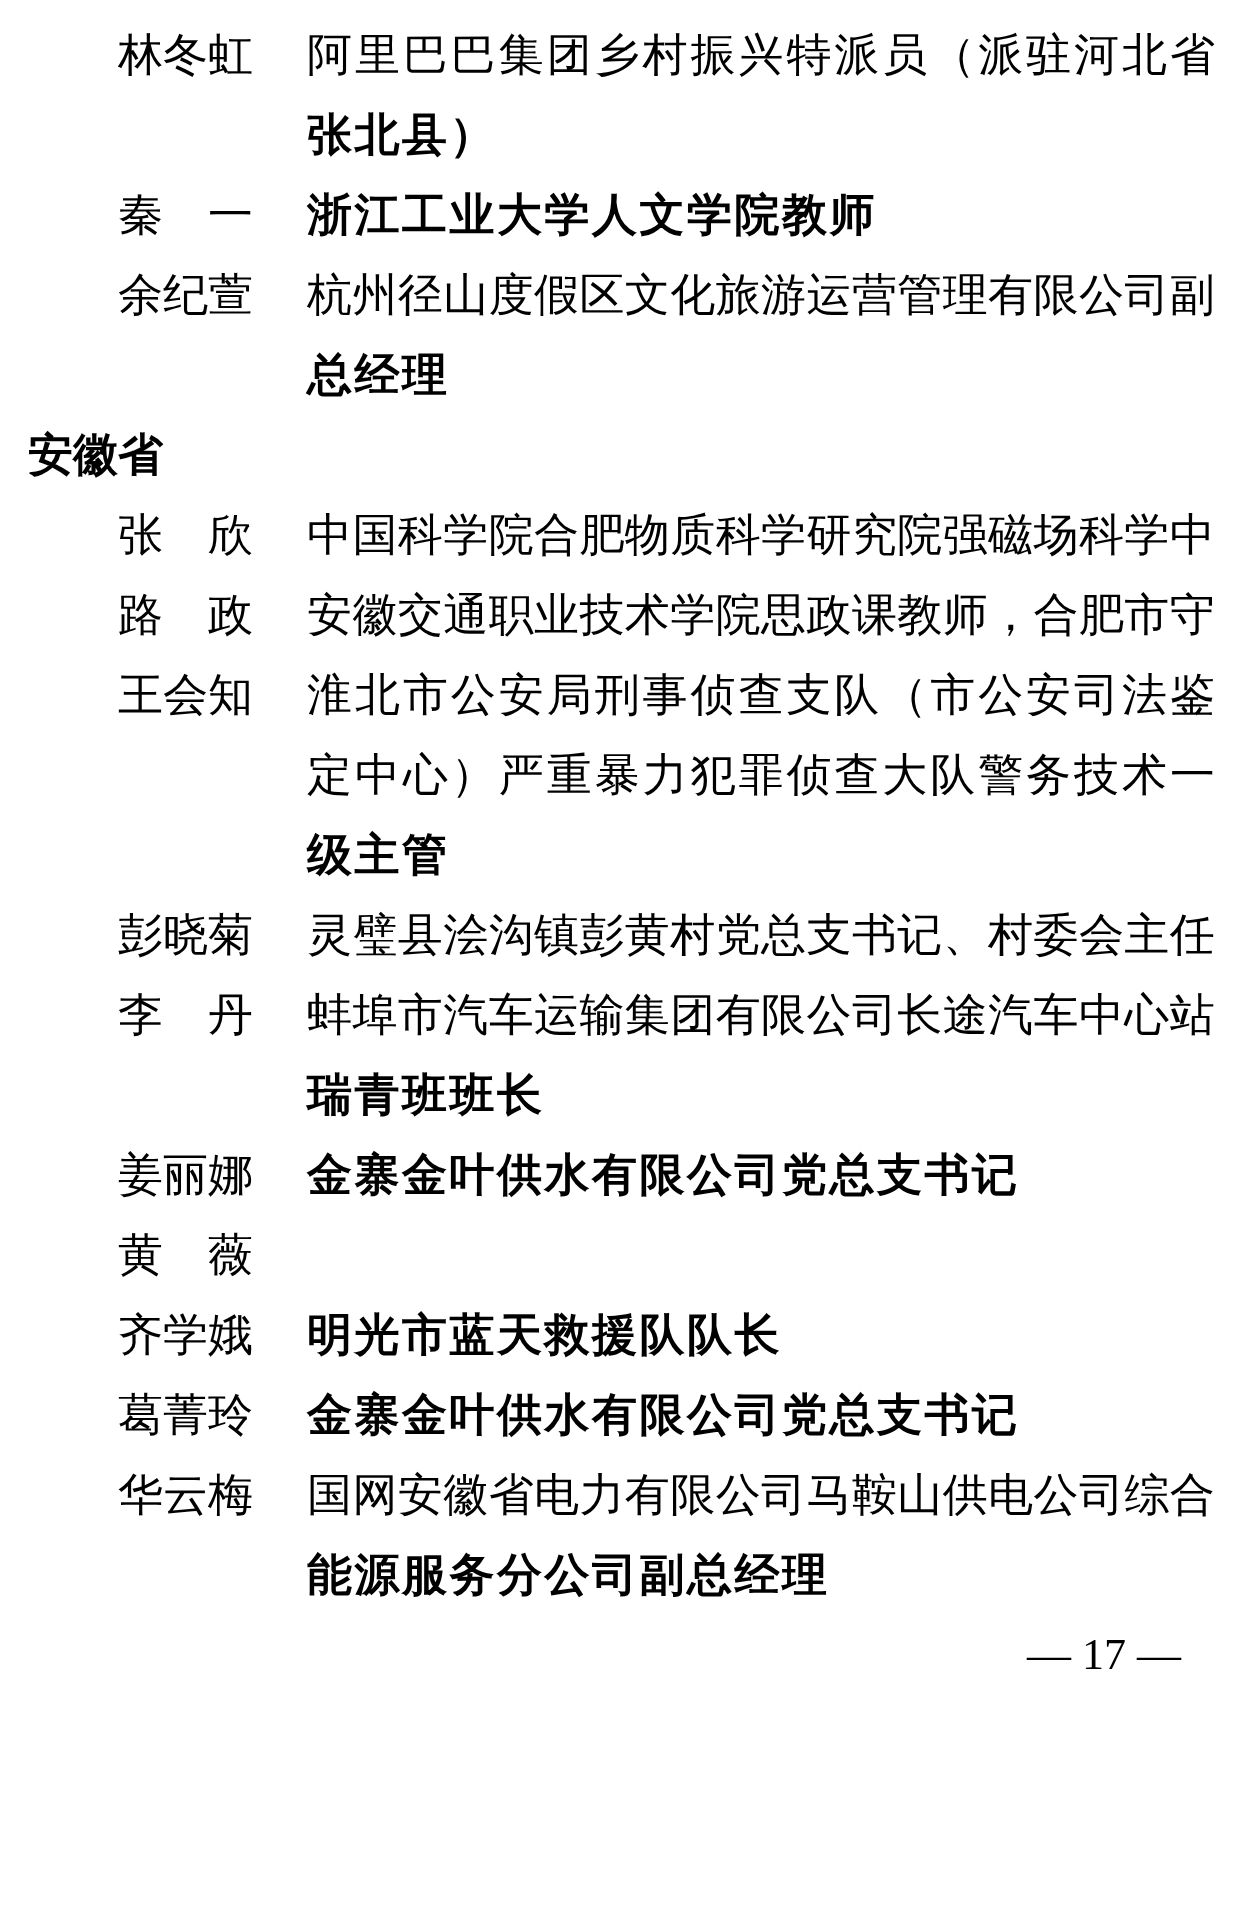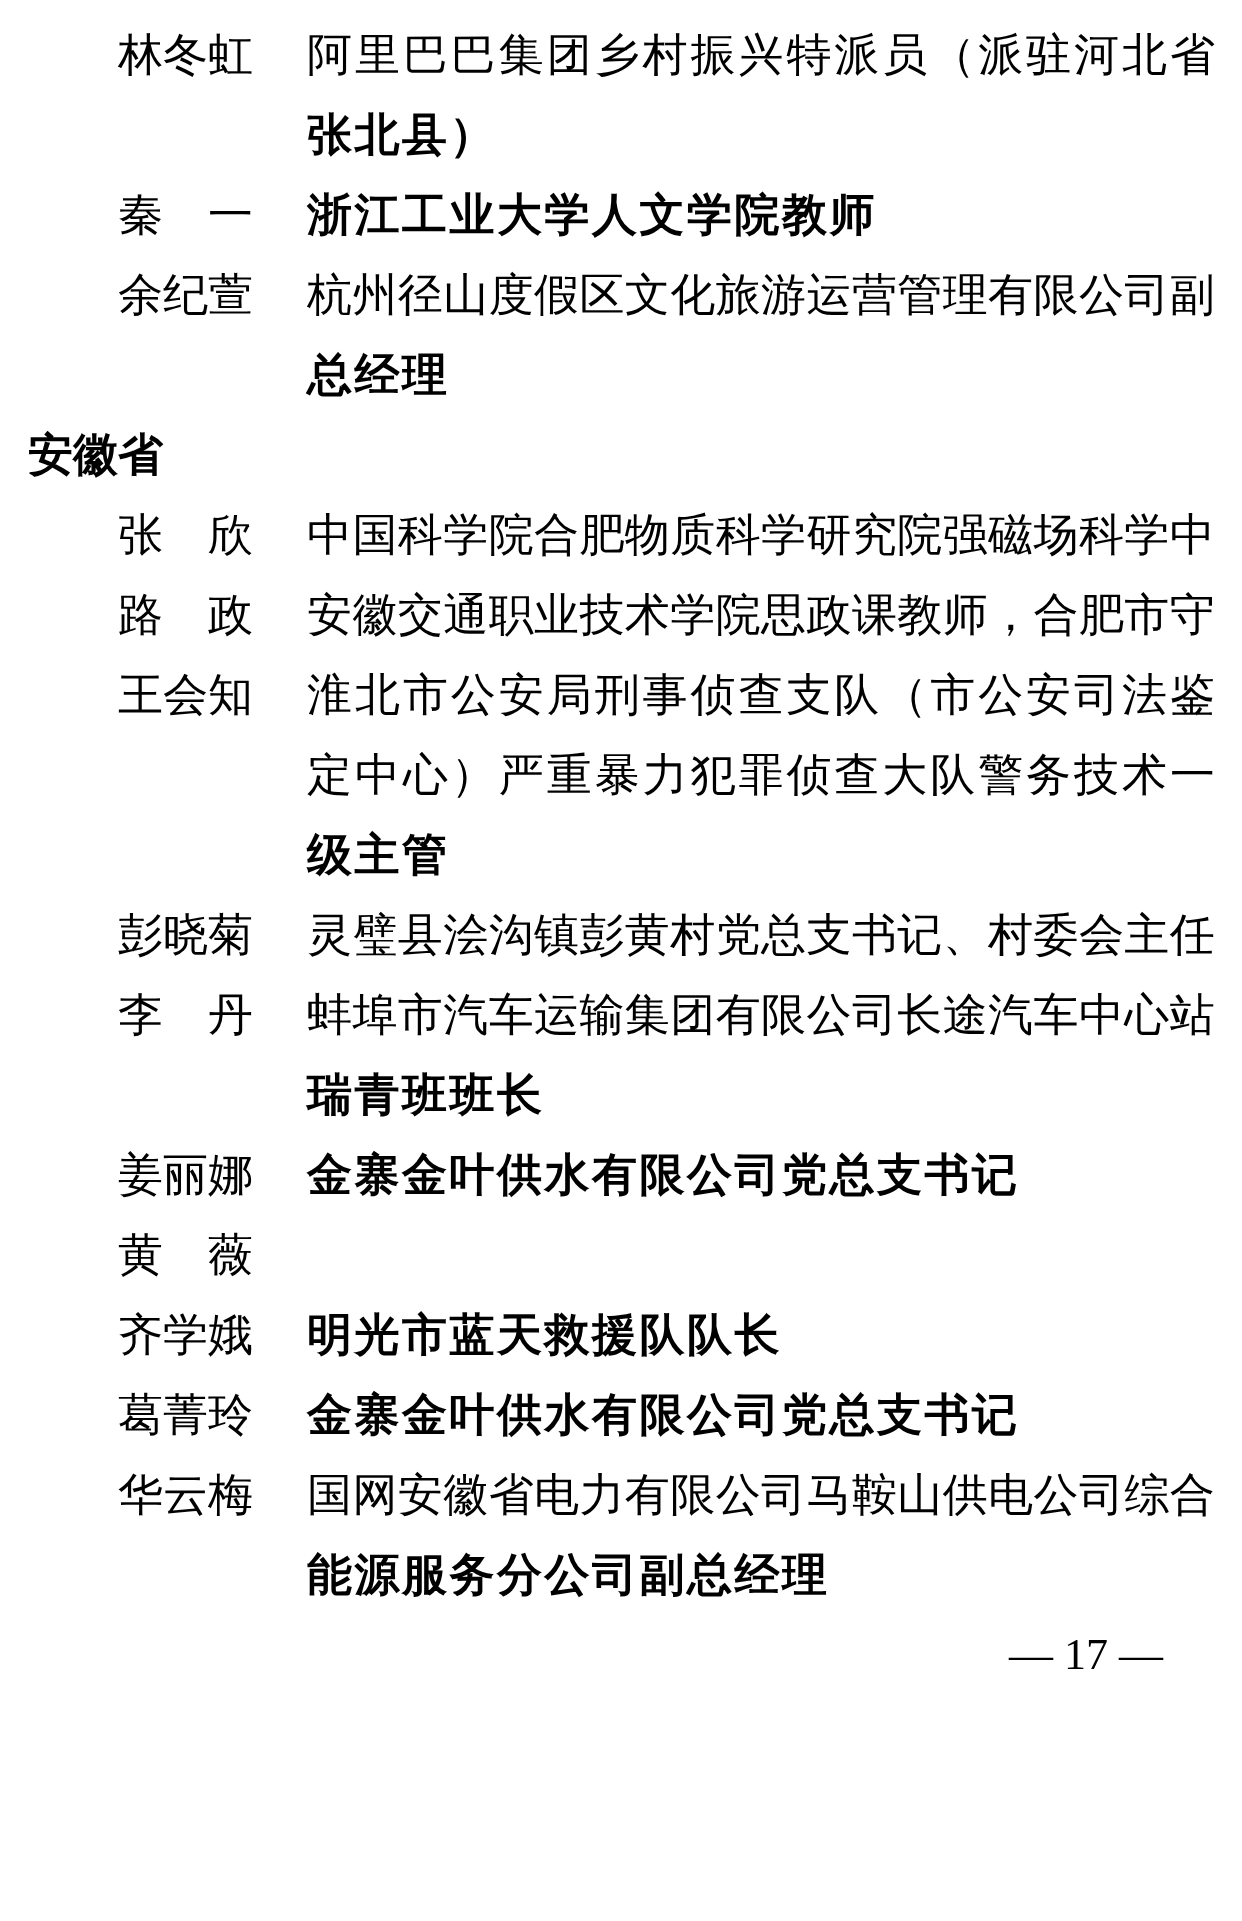--- a/index.html
+++ b/index.html
@@ -24,21 +24,21 @@
     display:flex; justify-content:space-between;
   }
   .entry-name .name-char { display:block; }
   .entry-desc { margin-left:54px; width:908px; flex:0 0 908px; }
   .desc-line { height:80px; line-height:80px; font-size:45px; }
   .desc-line.natural { letter-spacing:2.5px; white-space:nowrap;font-weight:bold; }
   .desc-line.justified { display:flex; justify-content:space-between; }
   .desc-line.justified .desc-char { display:block; }
   .page-number {
     height:80px; line-height:80px; font-size:44px;
-    text-align:right; margin-right:52px;
+    text-align:right; margin-right:34px;
   }
 </style>
 </head>
 <body>
 
 <div class="page">
   <div>
       <div class="entry">
         <div class="entry-name">
           <span class="name-char">林</span>

